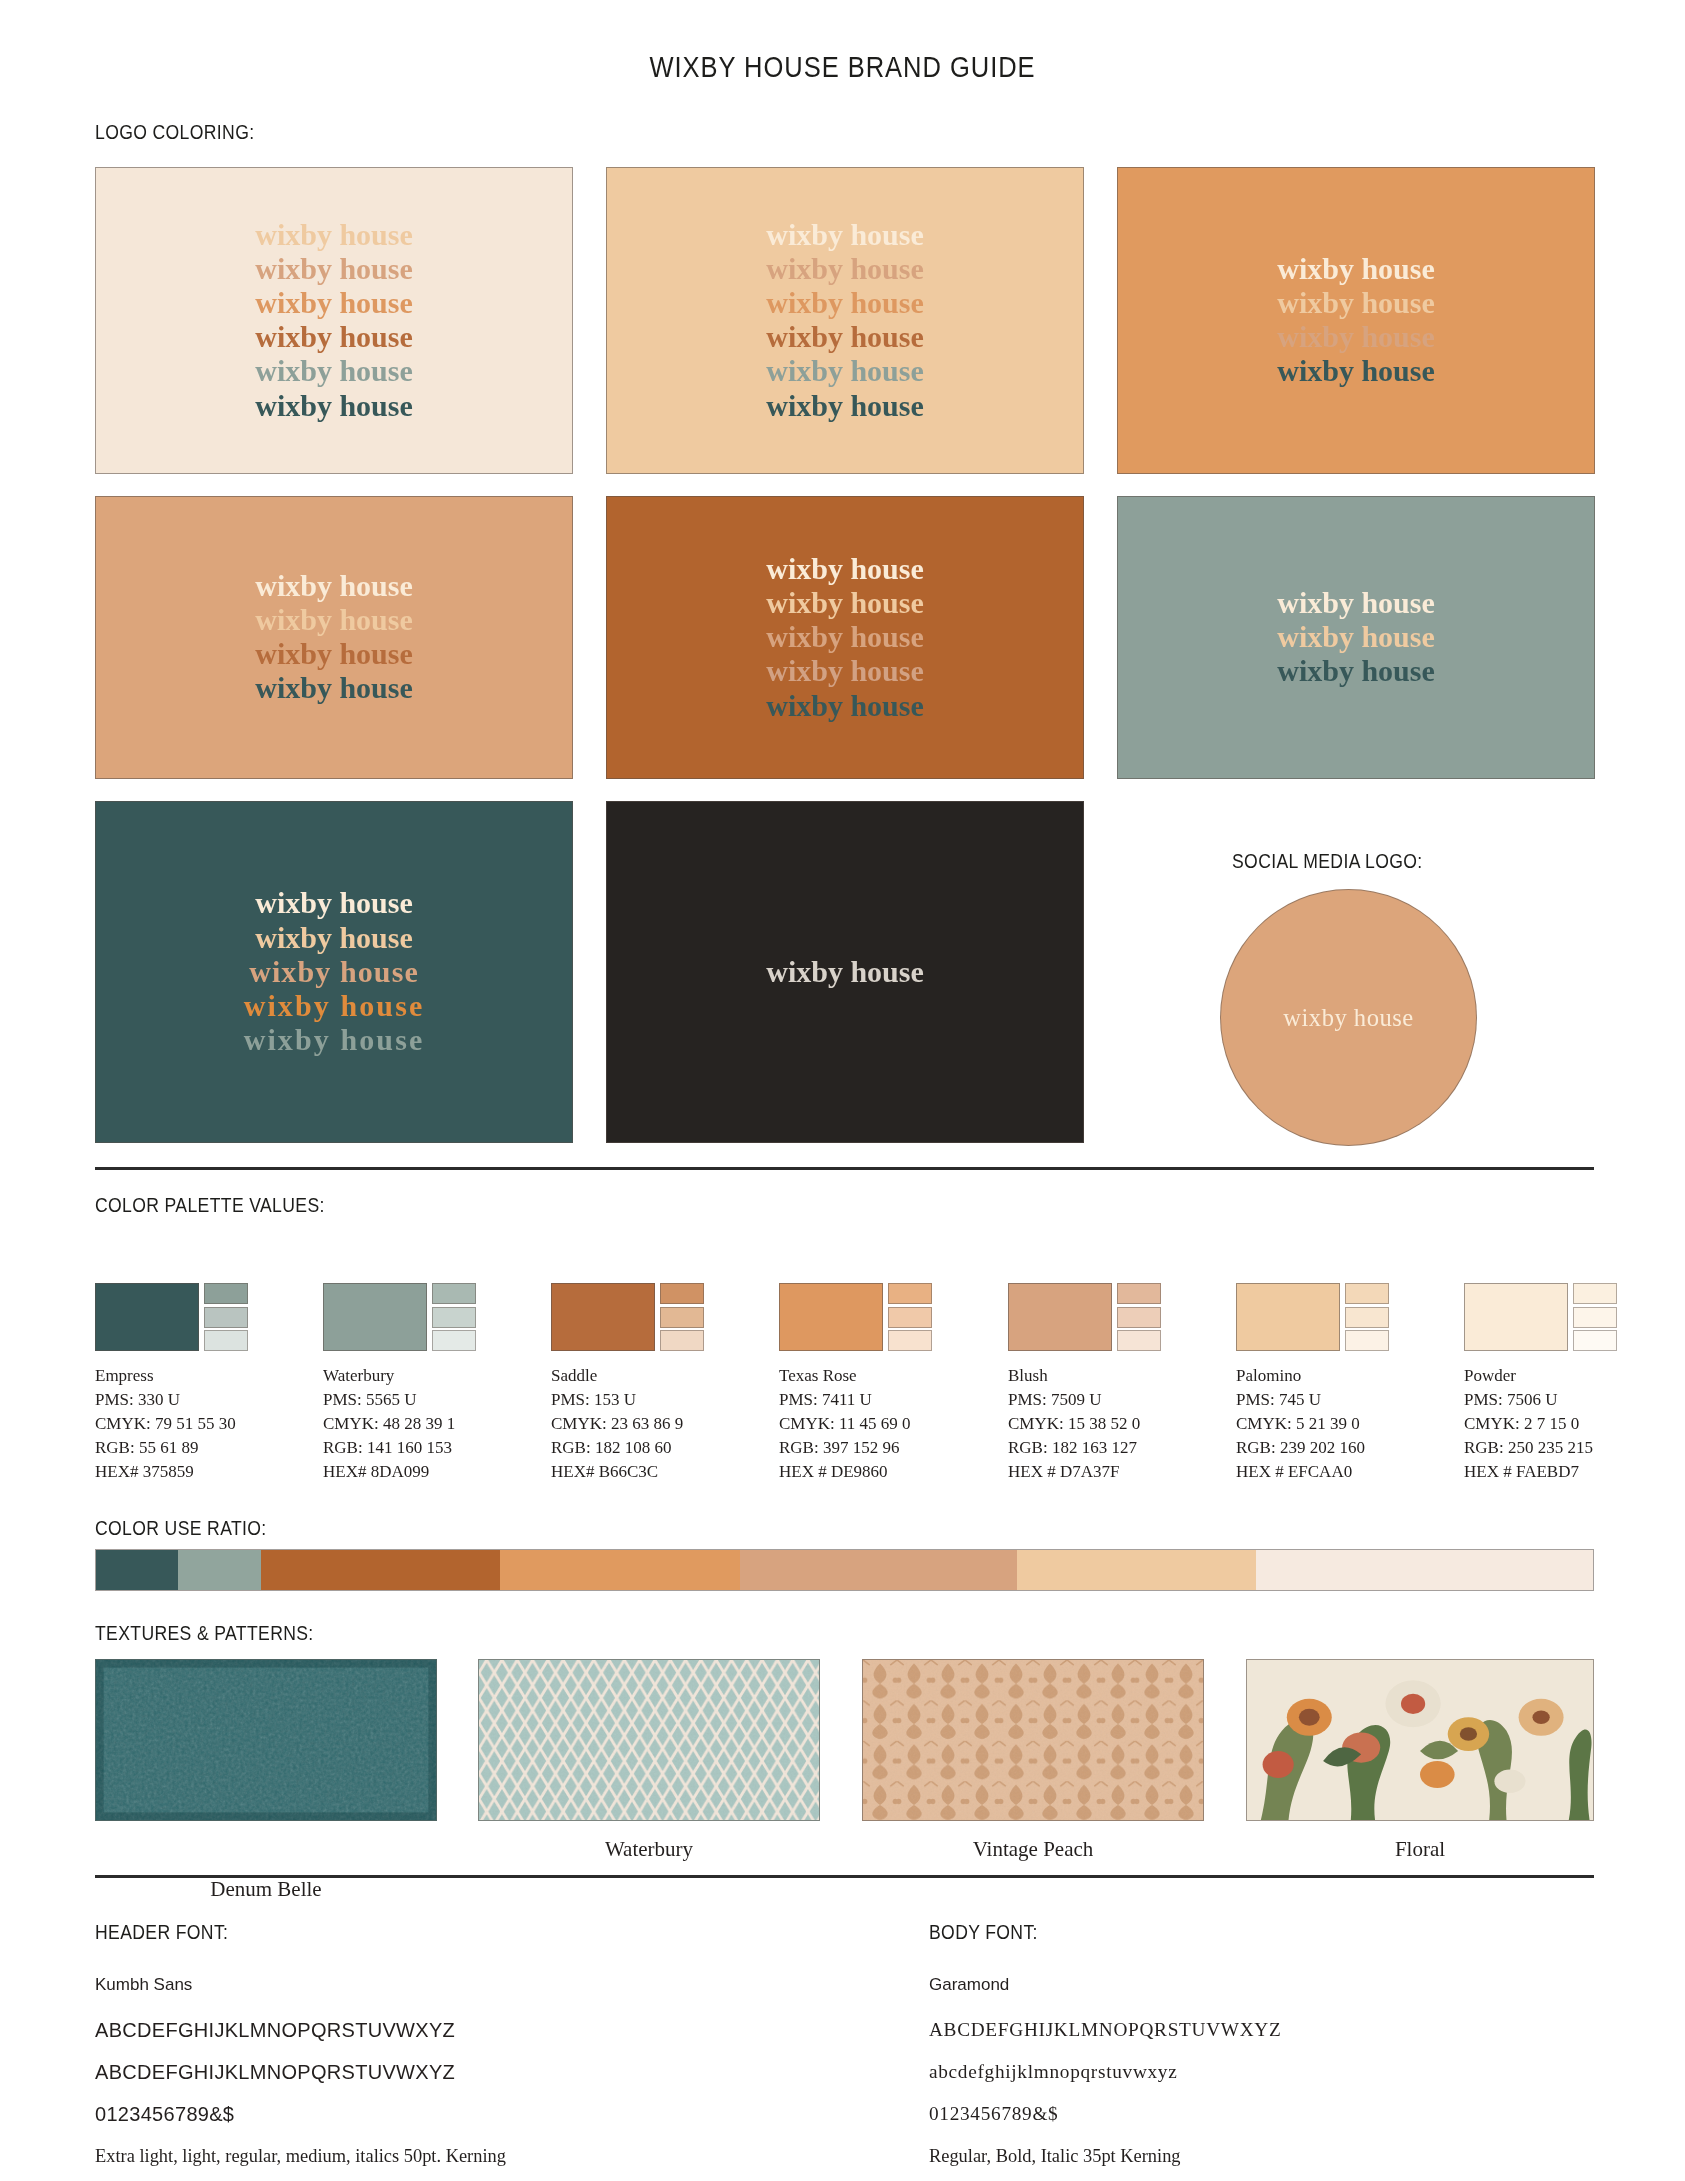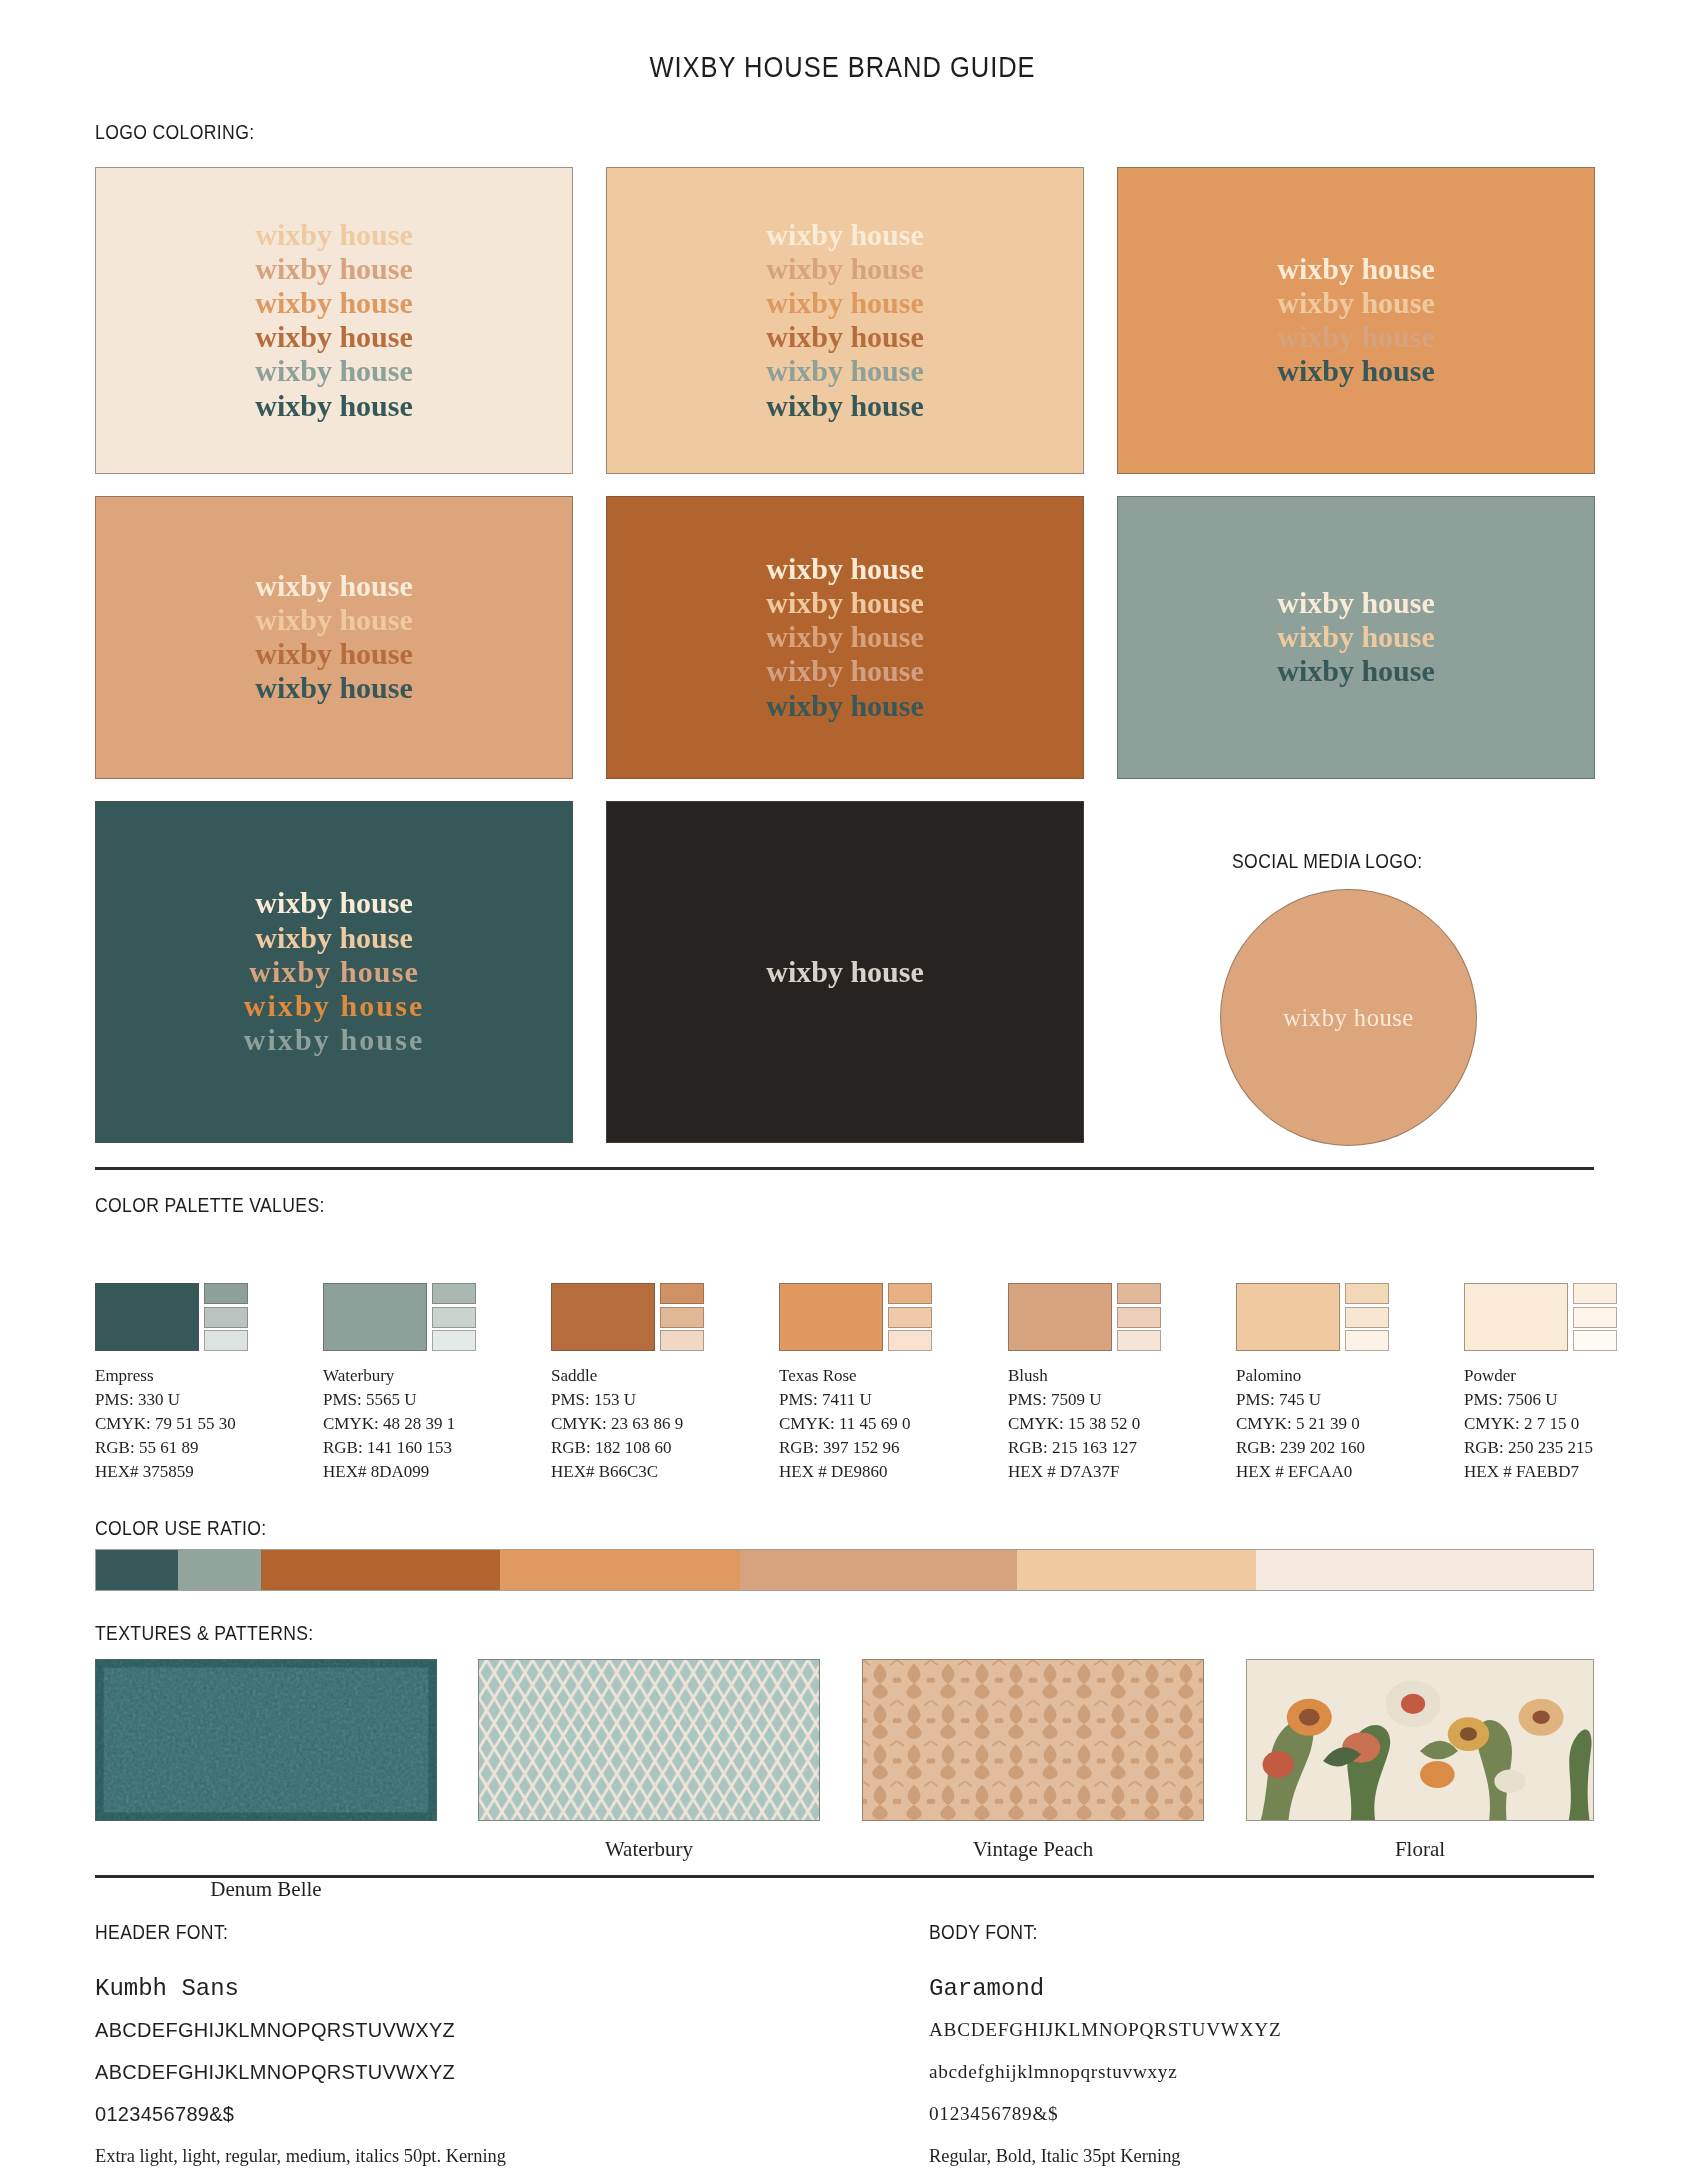--- a/index.html
+++ b/index.html
@@ -111,22 +111,22 @@
     text-align:center;
     font-family:"Liberation Serif", serif;
     font-size:21px;
     color:#231f1e;
   }
   .tex-fill{width:100%;height:100%;}
 
   
   .font-name{
     position:absolute;
-    font-family:Liberation Mono, monospace;
-    font-size:24px;
+    font-family:Liberation Sans, sans-serif;
+    font-size:17px;
   }
   .font-spec-sans{
     position:absolute;
     font-family:"Liberation Sans", sans-serif;
     font-size:20px;
     letter-spacing:0.3px;
     white-space:nowrap;
   }
   .font-spec-serif{
     position:absolute;
@@ -267,21 +267,21 @@
       </div>
       <div class="pal-col" style="left: 1008px;">
         <div class="pal-main" style="background: rgb(215, 163, 127);"></div>
         <div class="pal-mini m1" style="background: rgb(226, 184, 155);"></div>
         <div class="pal-mini m2" style="background: rgb(237, 206, 184);"></div>
         <div class="pal-mini m3" style="background: rgb(246, 228, 214);"></div>
         <div class="pal-text">
           <div>Blush</div>
           <div>PMS: 7509 U</div>
           <div>CMYK: 15 38 52 0</div>
-          <div>RGB: 215 163 127</div>
+          <div>RGB: 182 163 127</div>
           <div>HEX # D7A37F</div>
         </div>
       </div>
       <div class="pal-col" style="left: 1236px;">
         <div class="pal-main" style="background: rgb(239, 202, 160);"></div>
         <div class="pal-mini m1" style="background: rgb(243, 216, 184);"></div>
         <div class="pal-mini m2" style="background: rgb(248, 230, 208);"></div>
         <div class="pal-mini m3" style="background: rgb(252, 242, 230);"></div>
         <div class="pal-text">
           <div>Palomino</div>

